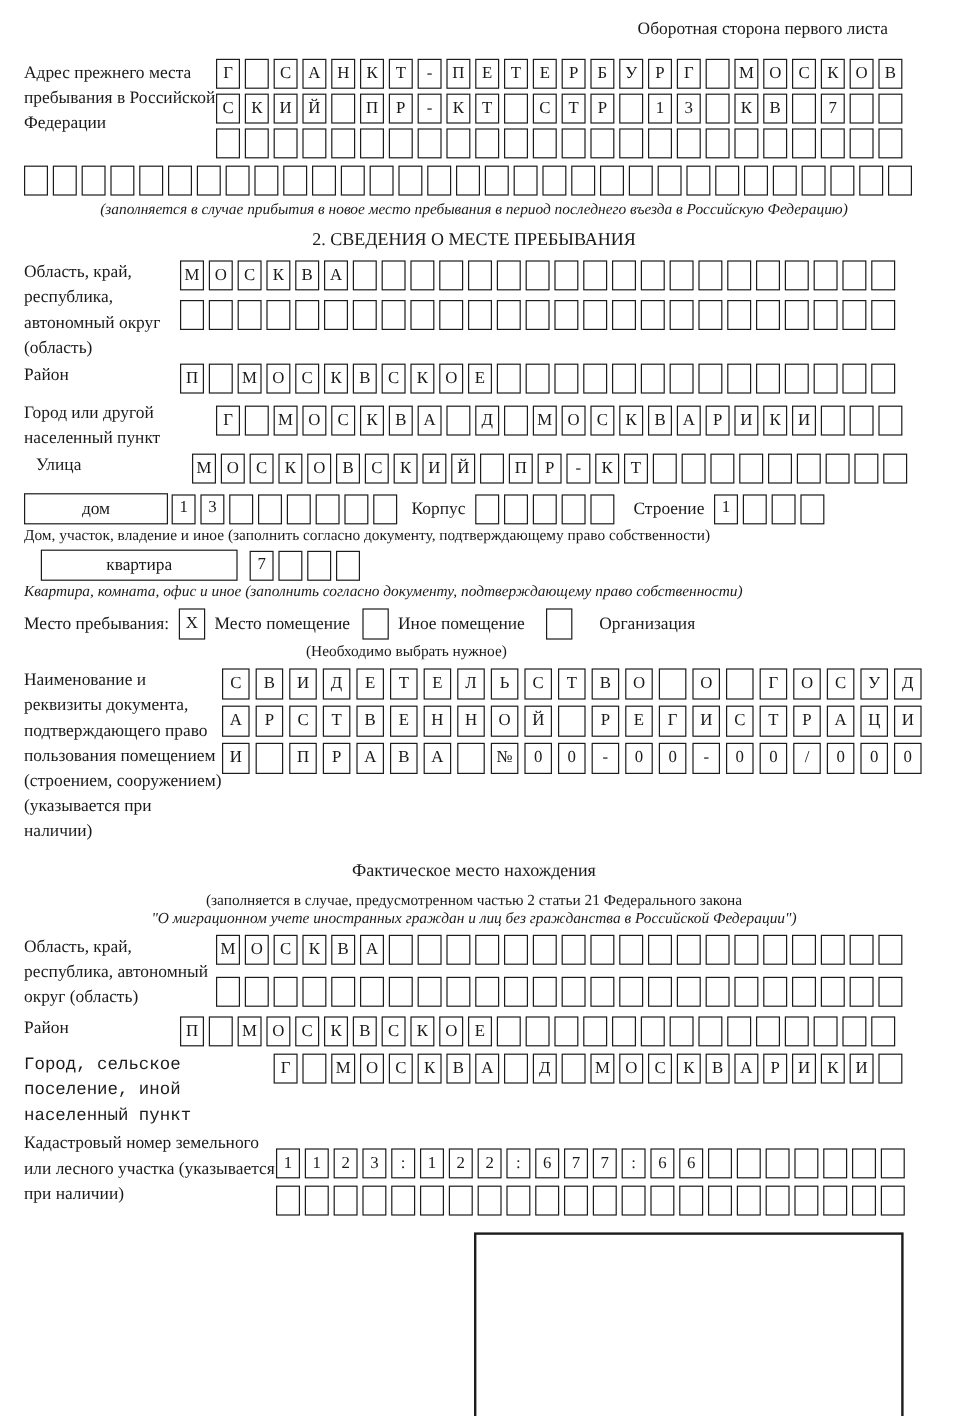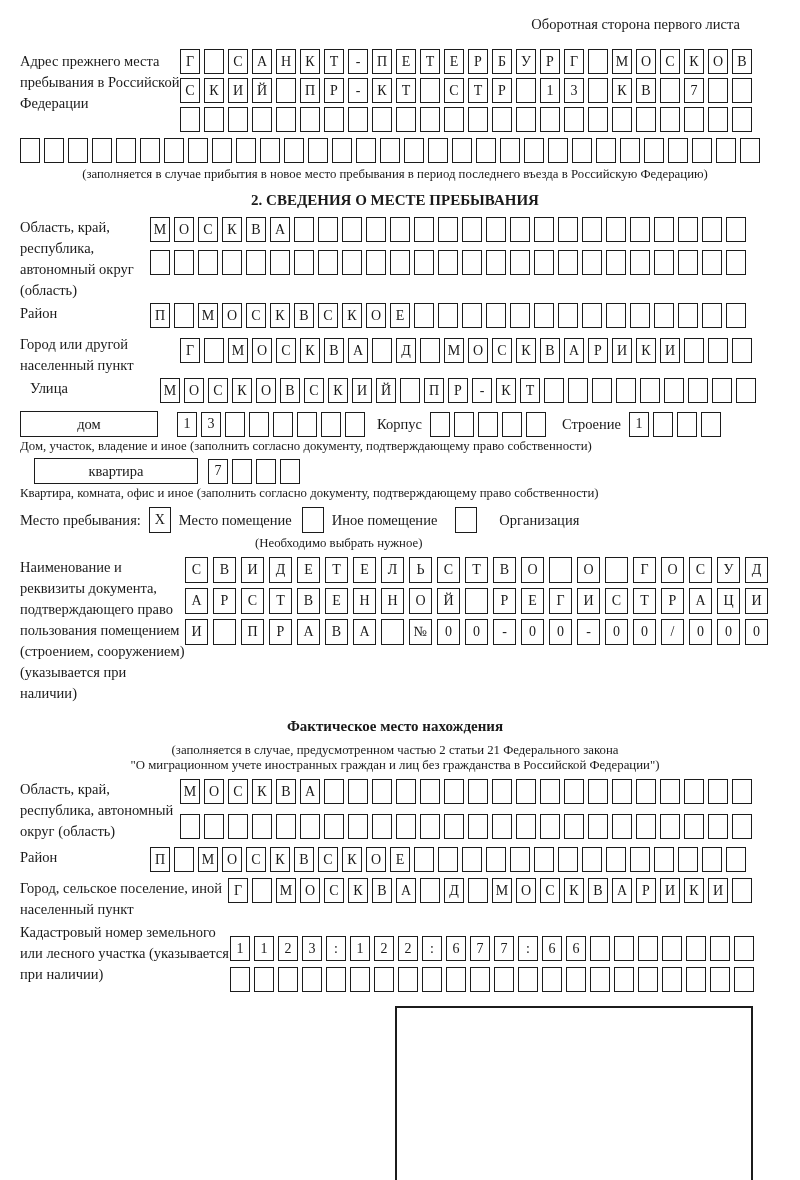--- a/index.html
+++ b/index.html
@@ -24,39 +24,39 @@
     border: 1.6px solid #1c1c1c;
     display: flex; align-items: center; justify-content: center;
     font-size: 14px; line-height: 1; background: #fff;
   }
   .cellrow.wide .cell { width: 23px; height: 26px; border-width: 1.8px; }
   .cellrow.wide { gap: 5px; margin-bottom: 5px; }
 
   .note { font-size: 12.8px; }
   .note-center { text-align: center; }
 
-  .sec-title { text-align: center; font-weight: bold; font-size: 15px; margin: 10px 0 8px 0; }
+  .sec-title { text-align: center; font-weight: normal; font-size: 15px; margin: 10px 0 8px 0; }
 
   .widebox {
     border: 1.6px solid #1c1c1c; height: 26px; flex: none;
     display: flex; align-items: center; justify-content: center; font-size: 14.5px;
   }
 
   .chk {
     width: 22px; height: 26px; flex: none;
     border: 1.6px solid #1c1c1c;
     display: flex; align-items: center; justify-content: center;
     font-size: 14px;
   }
 
   .stamp-box { border: 2px solid #1c1c1c; width: 358px; height: 176px; margin-left: 375px; background: #fff; }
 
   .mb2 { margin-bottom: 2px; }
   .mb4 { margin-bottom: 4px; }
-  .mb6 { margin-bottom: 6px; }
+  .mb6 { margin-bottom: 6px; font-style: italic; }
 </style>
 </head>
 <body>
 
 <div class="page">
 
   <div class="header-note">Оборотная сторона первого листа</div>
 
   <div class="row-flex mb2">
     <div class="label" style="width:160px; padding-top:2px;">Адрес прежнего места пребывания в Российской Федерации</div>
@@ -324,21 +324,21 @@
         <div class="cell"></div>
         <div class="cell"></div>
         <div class="cell"></div>
         <div class="cell"></div>
         <div class="cell"></div>
         <div class="cell"></div>
       </div>
   </div>
 
   <div class="row-flex mb2" style="align-items:center;">
-    <div class="widebox" style="width:138px; margin-right:19px;">дом</div>
+    <div class="widebox" style="width:120px; margin-right:3px;">дом</div>
     <div class="cellrow" style="margin-bottom:0;">
         <div class="cell">1</div>
         <div class="cell">3</div>
         <div class="cell"></div>
         <div class="cell"></div>
         <div class="cell"></div>
         <div class="cell"></div>
         <div class="cell"></div>
         <div class="cell"></div>
       </div>
@@ -544,21 +544,21 @@
         <div class="cell"></div>
         <div class="cell"></div>
         <div class="cell"></div>
         <div class="cell"></div>
         <div class="cell"></div>
         <div class="cell"></div>
       </div>
   </div>
 
   <div class="row-flex mb2">
-    <div class="label" style="width:208px;">Город, сельское поселение, иной населенный пункт</div>
+    <div class="label" style="width:208px;font-family:Liberation Mono, monospace;">Город, сельское поселение, иной населенный пункт</div>
     <div class="cellrow">
         <div class="cell">Г</div>
         <div class="cell"></div>
         <div class="cell">М</div>
         <div class="cell">О</div>
         <div class="cell">С</div>
         <div class="cell">К</div>
         <div class="cell">В</div>
         <div class="cell">А</div>
         <div class="cell"></div>

